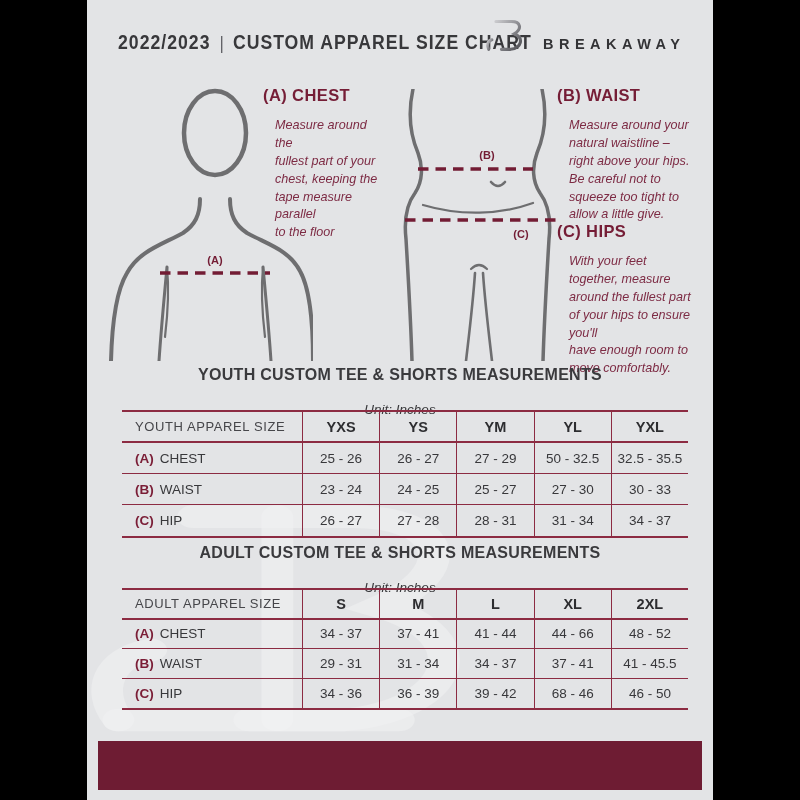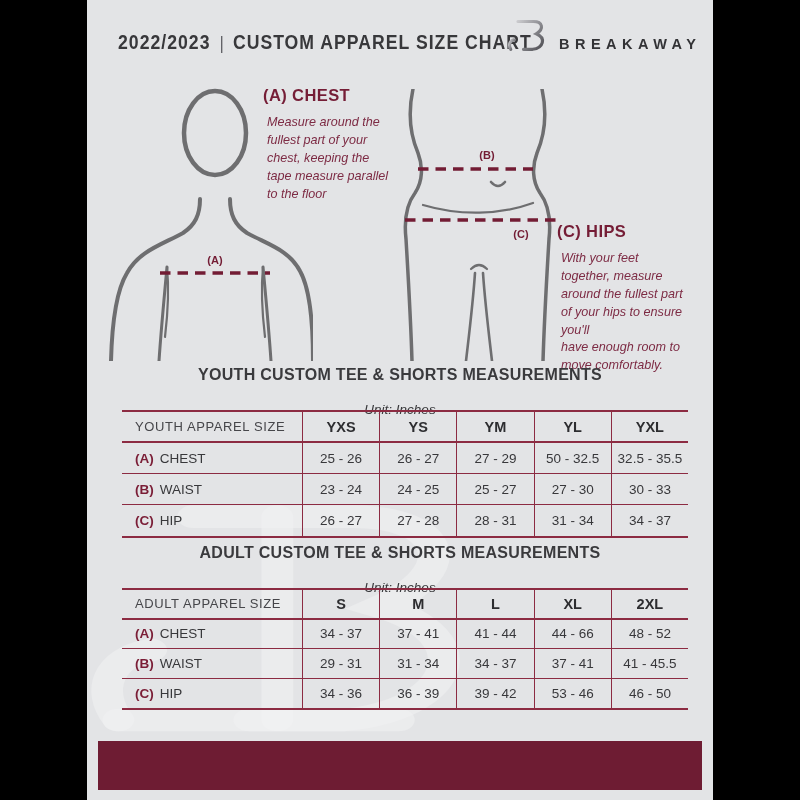--- a/index.html
+++ b/index.html
@@ -7,36 +7,36 @@
        font-family:"Liberation Sans","DejaVu Sans",sans-serif;}
   *{box-sizing:border-box}
 
   #page{position:absolute;left:87px;top:0;width:626px;height:800px;background:#e3e4e6;overflow:hidden}
 
   
   .title-row{position:absolute;left:31px;top:30px;display:flex;align-items:baseline;
              white-space:nowrap;transform:scaleX(.84);transform-origin:left center;z-index:3}
   .yr,.tt{font-size:21px;font-weight:700;color:#38383b;letter-spacing:1.2px}
   .pipe{font-size:18px;font-weight:400;color:#55555a;margin:0 11px}
-  .brand{position:absolute;left:420px;top:14px;display:flex;align-items:center;gap:10px;z-index:3}
+  .brand{position:absolute;left:398px;top:14px;display:flex;align-items:center;gap:16px;z-index:3}
   .brand-name{font-size:14.5px;font-weight:700;letter-spacing:5.5px;color:#333336;padding-top:14px}
 
   
   .fig{position:absolute;z-index:2}
   #fig-upper{left:16px;top:87px}
   #fig-torso{left:308px;top:89px}
   .fig text{font-family:"Liberation Sans",sans-serif;font-weight:700;font-size:11px;fill:#731c34}
 
   
   .instr{position:absolute;z-index:3}
   #instrA{left:176px;top:86px;width:132px}
   #instrB{left:470px;top:86px;width:146px}
   #instrC{left:470px;top:222px;width:150px}
   .instr h3{margin:0 0 9px 0;font-size:16.5px;font-weight:700;color:#751d36;letter-spacing:.4px}
-  .instr p{margin:4px;font-size:12.6px;font-style:italic;color:#7d2b44;line-height:1.42;white-space:pre-line}
+  .instr p{margin:12px;font-size:12.6px;font-style:italic;color:#7d2b44;line-height:1.42;white-space:pre-line}
 
   
   .tsec{position:absolute;left:0;width:626px;z-index:3}
   #youth-sec{top:366px}
   #adult-sec{top:544px}
   .tbl-title{text-align:center;font-size:16px;font-weight:700;color:#3a3a3d;letter-spacing:.3px}
   .tbl-unit{text-align:center;font-size:13.5px;font-style:italic;color:#3a3a3d;margin-top:18px}
   .size-table{position:absolute;left:35px;top:44px;width:566px;
               border-top:2px solid #8c2b42;border-bottom:2px solid #8c2b42}
   .trow{display:grid;grid-template-columns:180px repeat(5,1fr);align-items:stretch;
@@ -128,20 +128,29 @@
   </svg>
 
   <div class="instr" id="instrA">
     <h3>(A) CHEST</h3>
     <p>Measure around the
 fullest part of your
 chest, keeping the
 tape measure parallel
 to the floor</p>
   </div>
+  <div class="instr" id="instrB">
+    <h3>(B) WAIST</h3>
+    <p>Measure around your
+natural waistline –
+right above your hips.
+Be careful not to
+squeeze too tight to
+allow a little give.</p>
+  </div>
   <div class="instr" id="instrC">
     <h3>(C) HIPS</h3>
     <p>With your feet
 together, measure
 around the fullest part
 of your hips to ensure
 you'll
 have enough room to
 move comfortably.</p>
   </div>
@@ -229,20 +238,20 @@
           <div class="cell val">41 - 45.5</div>
         </div>
         <div class="trow">
           <div class="cell">
             <span class="pfx">(C)</span>
             <span class="rname">HIP</span>
           </div>
           <div class="cell val">34 - 36</div>
           <div class="cell val">36 - 39</div>
           <div class="cell val">39 - 42</div>
-          <div class="cell val">53 - 46</div>
+          <div class="cell val">68 - 46</div>
           <div class="cell val">46 - 50</div>
         </div>
       </div>
   </div>
 
   <div id="footer-bar"></div>
 </div>
 
 </body></html>

